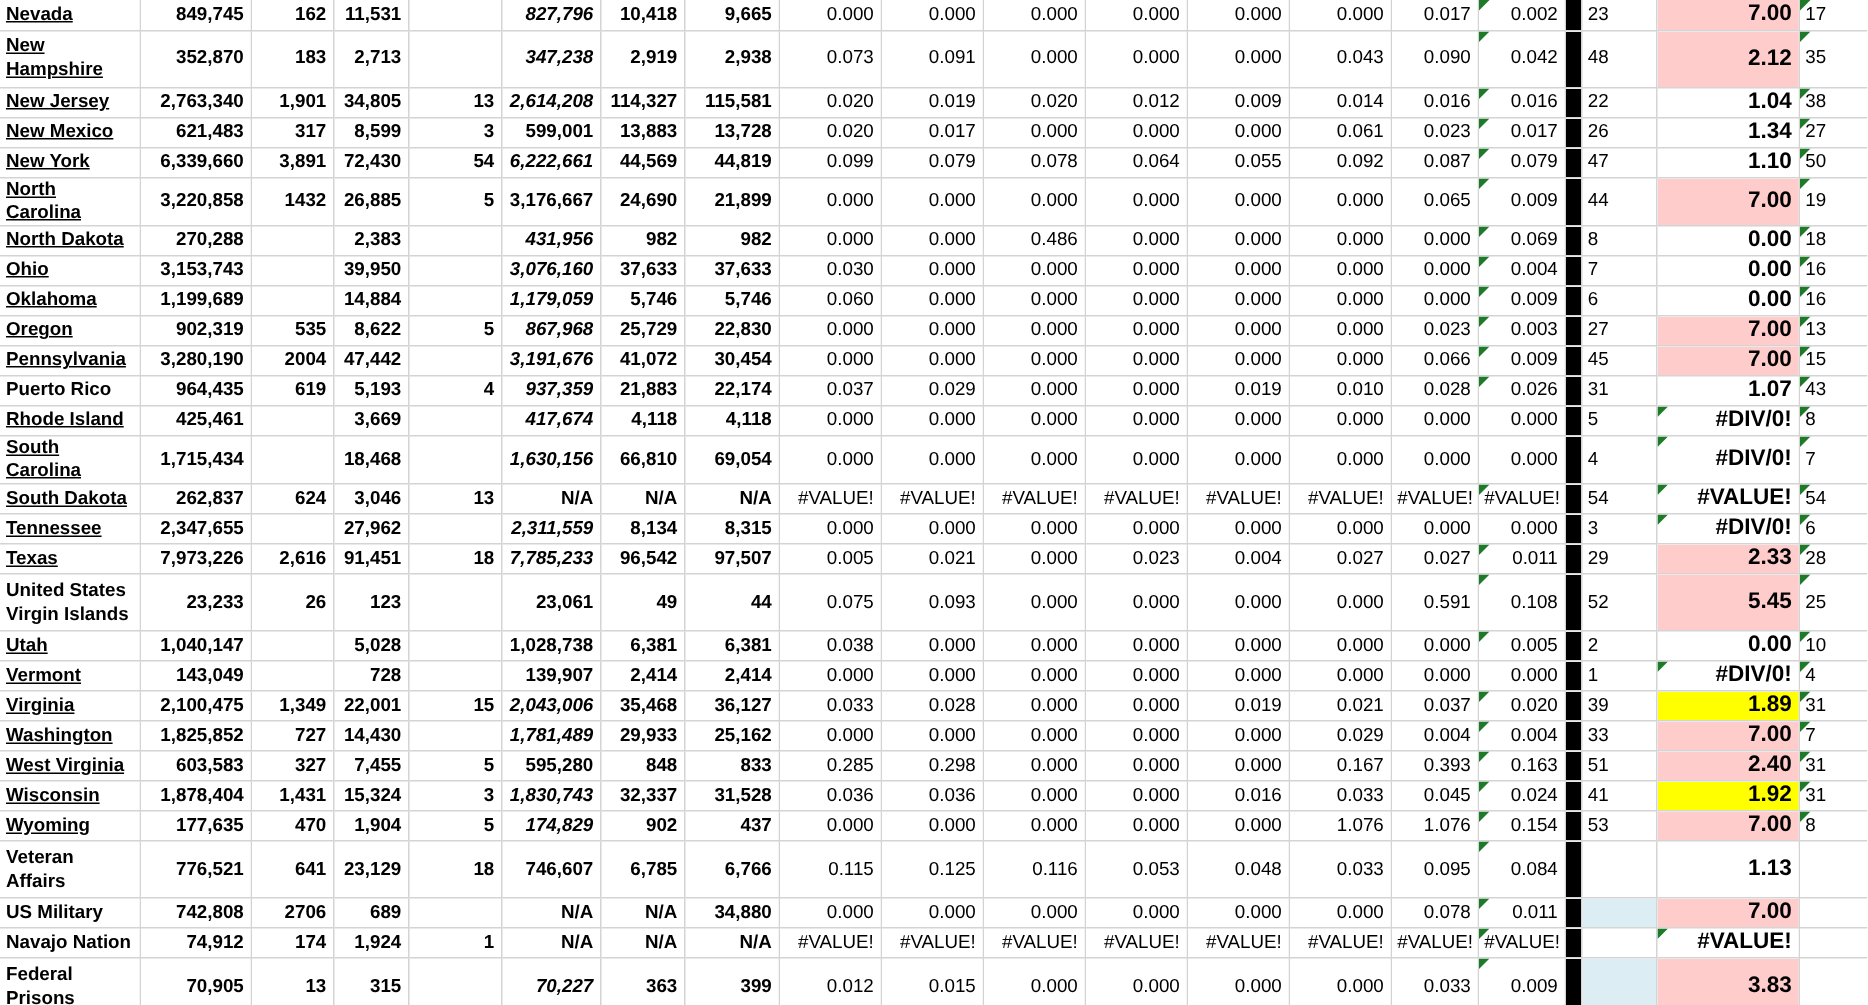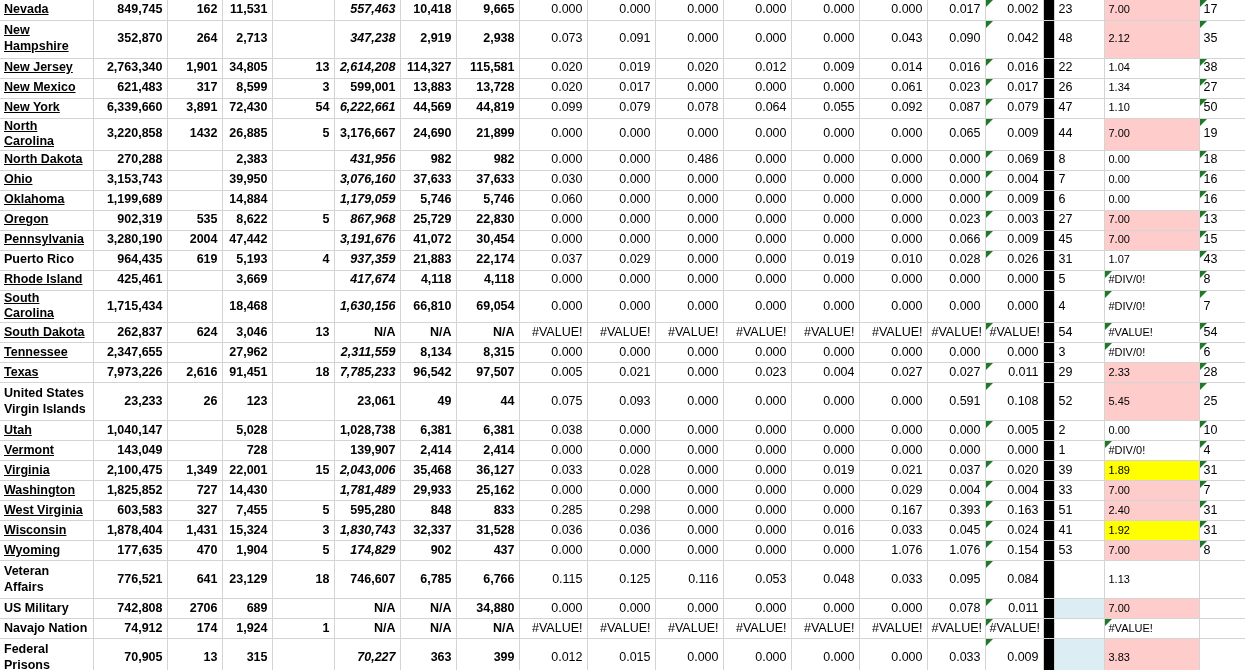--- a/index.html
+++ b/index.html
@@ -68,23 +68,23 @@
   .dec{
     text-align:right;
     font-weight:normal;
     font-size:12.5px;
   }
   .rank{
     font-weight:normal;
     font-size:12.5px;
   }
   .score{
-    text-align:left;
-    font-weight:normal;
-    font-size:11px;
+    text-align:right;
+    font-weight:bold;
+    font-size:15px;
   }
   .pink{background:#ffcccc !important;}
   .yellow{background:#ffff00 !important;}
   .blue{background:#dceef3 !important;}
 
   
   td.divider{
     background:#000 !important;
     border-right:0;
     border-bottom:0;
@@ -130,40 +130,40 @@
         <col class="c-score">
         <col class="c-rank2">
     </colgroup>
     <tbody id="grid-body">
         <tr>
           <td class="name"><span class="lk">Nevada</span></td>
           <td class="num">849,745</td>
           <td class="num">162</td>
           <td class="num">11,531</td>
           <td class="num"></td>
-          <td class="num ital">557,463</td>
+          <td class="num ital">827,796</td>
           <td class="num">10,418</td>
           <td class="num">9,665</td>
           <td class="dec">0.000</td>
           <td class="dec">0.000</td>
           <td class="dec">0.000</td>
           <td class="dec">0.000</td>
           <td class="dec">0.000</td>
           <td class="dec">0.000</td>
           <td class="dec">0.017</td>
           <td class="dec cmtl">0.002</td>
           <td class="divider"></td>
           <td class="rank">23</td>
           <td class="score pink">7.00</td>
           <td class="rank cmtl">17</td>
         </tr>
         <tr class="tall">
           <td class="name"><span class="lk">New Hampshire</span></td>
           <td class="num">352,870</td>
-          <td class="num">264</td>
+          <td class="num">183</td>
           <td class="num">2,713</td>
           <td class="num"></td>
           <td class="num ital">347,238</td>
           <td class="num">2,919</td>
           <td class="num">2,938</td>
           <td class="dec">0.073</td>
           <td class="dec">0.091</td>
           <td class="dec">0.000</td>
           <td class="dec">0.000</td>
           <td class="dec">0.000</td>

